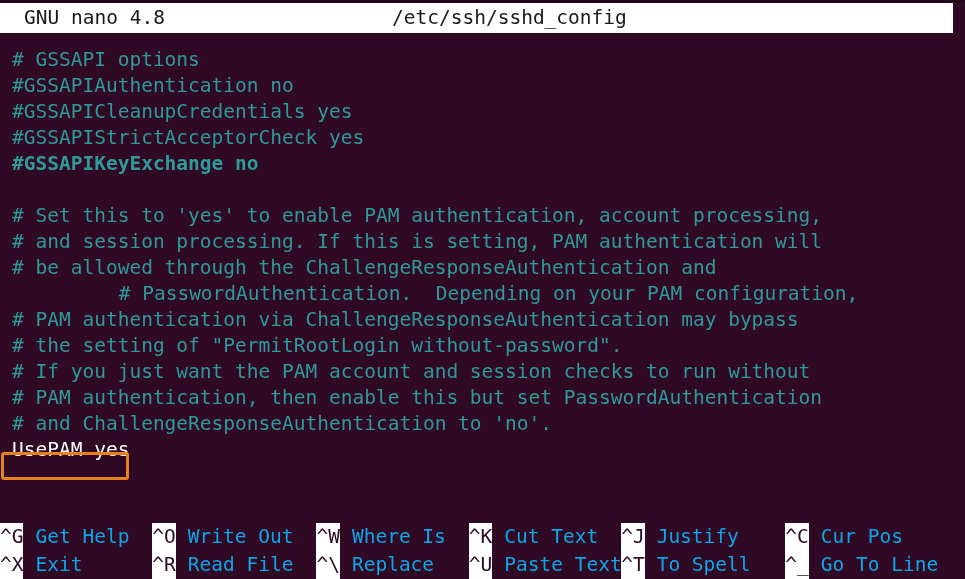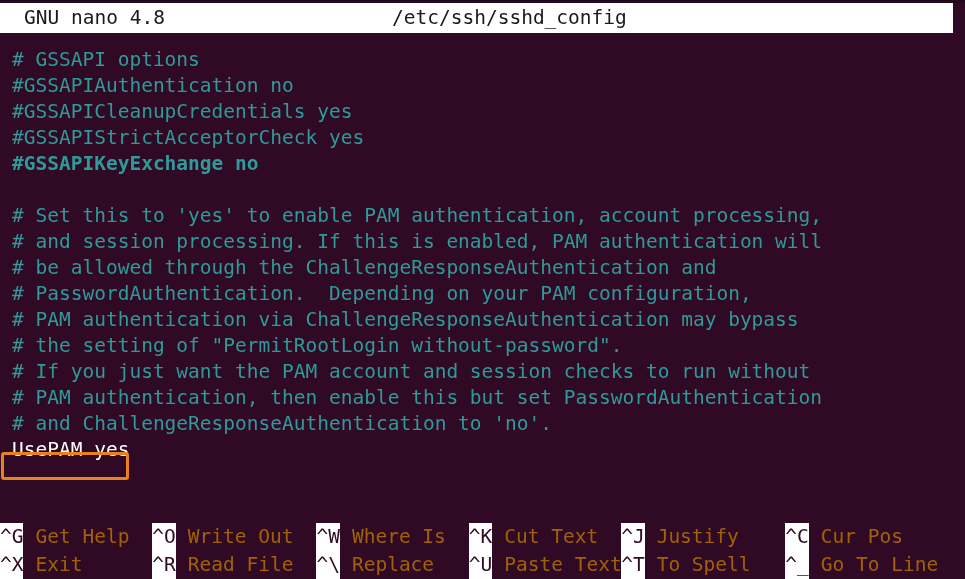--- a/index.html
+++ b/index.html
@@ -125,21 +125,21 @@
     white-space: pre;
   }
   .sc-key {
     display: inline-block;
     background: #ffffff;
     color: #300a24;
     padding: 0;
   }
   .sc-label {
     display: inline-block;
-    color: #a16207;
+    color: #0ea5e9;
     padding-left: 12px;
   }
 </style>
 </head>
 <body>
 
 <div id="terminal" style="background: rgb(48, 10, 36);">
 
   <div id="titlebar" style="background: rgb(255, 255, 255); color: rgb(26, 26, 26);">
     <span class="tb-version">GNU nano 4.8</span>
@@ -148,23 +148,23 @@
   <div id="titlebar-gutter"></div>
 
   <div id="editor">
       <div class="line comment" style="color: rgb(46, 154, 154);"><span class="celltext"># GSSAPI options</span></div>
       <div class="line comment" style="color: rgb(46, 154, 154);"><span class="celltext">#GSSAPIAuthentication no</span></div>
       <div class="line comment" style="color: rgb(46, 154, 154);"><span class="celltext">#GSSAPICleanupCredentials yes</span></div>
       <div class="line comment" style="color: rgb(46, 154, 154);"><span class="celltext">#GSSAPIStrictAcceptorCheck yes</span></div>
       <div class="line comment" style="color: rgb(46, 154, 154); font-weight: bold;"><span class="celltext">#GSSAPIKeyExchange no</span></div>
       <div class="line blank"><span class="celltext"> </span></div>
       <div class="line comment" style="color: rgb(46, 154, 154);"><span class="celltext"># Set this to 'yes' to enable PAM authentication, account processing,</span></div>
-      <div class="line comment" style="color: rgb(46, 154, 154);"><span class="celltext"># and session processing. If this is enabled, PAM authentication will</span></div>
+      <div class="line comment" style="color: rgb(46, 154, 154);"><span class="celltext"># and session processing. If this is setting, PAM authentication will</span></div>
       <div class="line comment" style="color: rgb(46, 154, 154);"><span class="celltext"># be allowed through the ChallengeResponseAuthentication and</span></div>
-      <div class="line comment" style="color: rgb(46, 154, 154);"><span class="celltext"># PasswordAuthentication.  Depending on your PAM configuration,</span></div>
+      <div class="line comment" style="color: rgb(46, 154, 154); text-align: center;"><span class="celltext"># PasswordAuthentication.  Depending on your PAM configuration,</span></div>
       <div class="line comment" style="color: rgb(46, 154, 154);"><span class="celltext"># PAM authentication via ChallengeResponseAuthentication may bypass</span></div>
       <div class="line comment" style="color: rgb(46, 154, 154);"><span class="celltext"># the setting of "PermitRootLogin without-password".</span></div>
       <div class="line comment" style="color: rgb(46, 154, 154);"><span class="celltext"># If you just want the PAM account and session checks to run without</span></div>
       <div class="line comment" style="color: rgb(46, 154, 154);"><span class="celltext"># PAM authentication, then enable this but set PasswordAuthentication</span></div>
       <div class="line comment" style="color: rgb(46, 154, 154);"><span class="celltext"># and ChallengeResponseAuthentication to 'no'.</span></div>
       <div class="line current" style="color: rgb(255, 255, 255);"><span class="celltext">UsePAM yes</span></div>
     </div>
 
   <div id="highlight-box" style="border-color: rgb(232, 130, 30);"></div>
 

